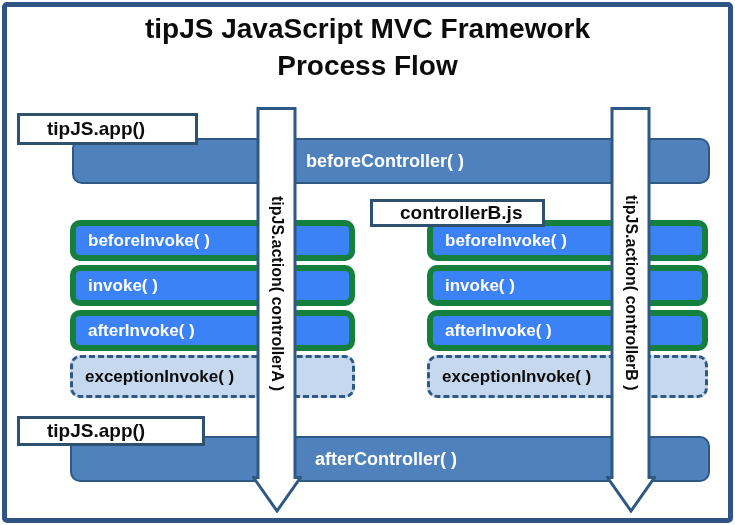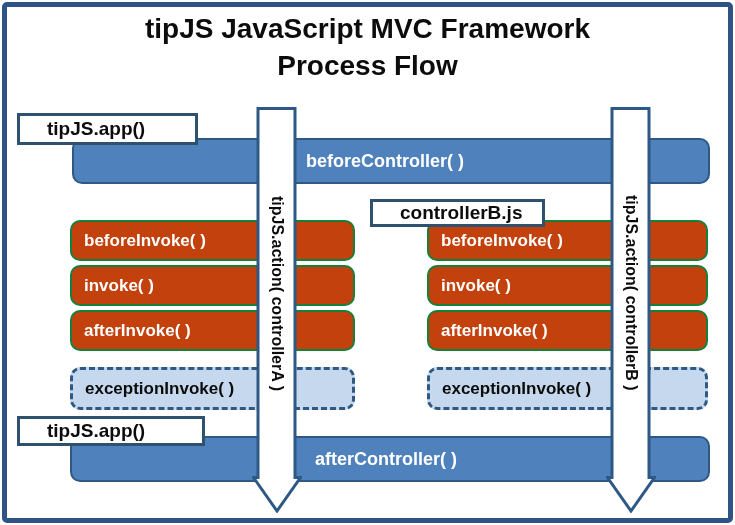--- a/index.html
+++ b/index.html
@@ -59,43 +59,43 @@
     padding-left: 27px;
     z-index: 2;
     box-sizing: border-box;
   }
   .label-top    { left: 17px; top: 113px; width: 181px; height: 32px; }
   .label-a      { left: 17px; top: 199px; width: 181px; height: 28px; }
   .label-b      { left: 370px; top: 199px; width: 175px; height: 28px; }
   .label-bottom { left: 17px; top: 416px; width: 188px; height: 30px; }
   .hook {
     position: absolute;
-    background: #c2410c;
-    border: 2px solid #15803d;
+    background: #3b82f6;
+    border: 6px solid #15803d;
     border-radius: 10px;
     color: #ffffff;
     font-weight: bold;
     font-size: 17px;
     display: flex;
     align-items: center;
     padding-left: 12px;
     z-index: 1;
     box-sizing: border-box;
   }
   .hook.exception {
     background: #C5D8ED;
     border: 3px dashed #2E5984;
     color: #0c0c0c;
   }
   .col-a { left: 70px;  width: 285px; }
   .col-b { left: 427px; width: 281px; }
   .row-0 { top: 220px; height: 41px; }
   .row-1 { top: 265px; height: 41px; }
   .row-2 { top: 310px; height: 41px; }
-  .row-3 { top: 355px; height: 43px; margin-top: 12px; }
+  .row-3 { top: 355px; height: 43px; }
   .arrow {
     position: absolute;
     top: 107px;
     width: 50px;
     height: 406px;
     z-index: 3;
   }
   .arrow-a { left: 252px; }
   .arrow-b { left: 606px; }
   .arrow svg { position: absolute; left: 0; top: 0; }

